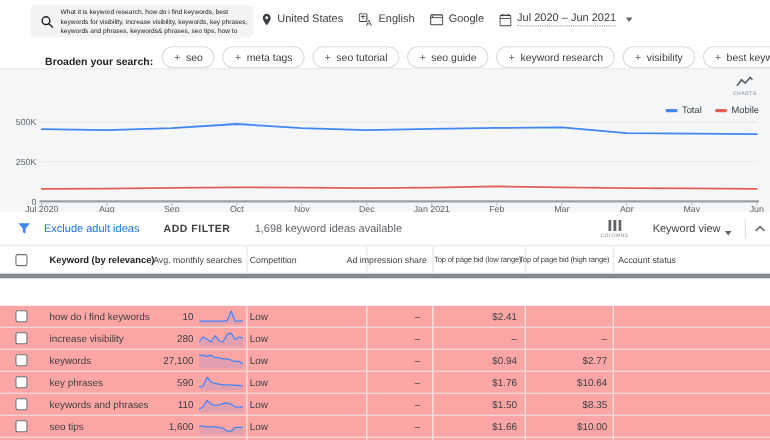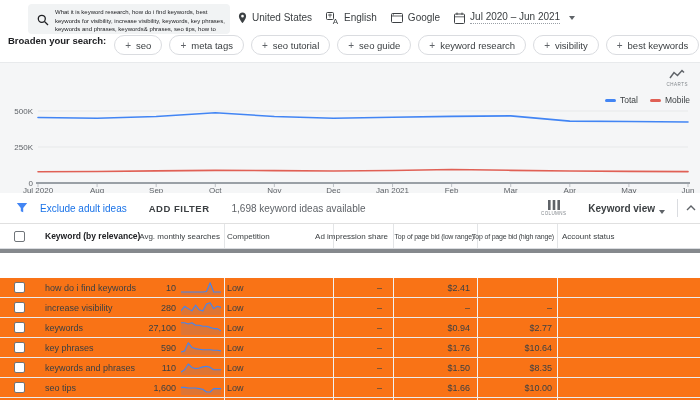--- a/index.html
+++ b/index.html
@@ -11,21 +11,21 @@
              border-radius:4px;display:flex;align-items:flex-start;overflow:hidden;}
   .searchbox svg{margin:10px 6px 0 9px;flex:0 0 auto;}
   .searchtext{font-size:6px;line-height:8.5px;color:#202124;padding-top:4px;padding-right:4px;
               overflow:hidden;height:26px;}
   .settings{position:absolute;left:238px;top:0;height:35px;display:flex;gap:14px;}
   .setting{display:flex;align-items:center;gap:5px;font-size:10px;color:#3c4043;cursor:pointer;}
   .daterange-text{border-bottom:1px dotted #9aa0a6;padding-bottom:1px;}
   .caret{width:0;height:0;border-left:3.5px solid transparent;border-right:3.5px solid transparent;
          border-top:4px solid #5f6368;margin-left:4px;}
   
-  .chipsrow{position:absolute;left:0;top:35px;width:555px;height:27px;display:flex;align-items:flex-start;}
+  .chipsrow{position:absolute;left:0;top:35px;width:555px;height:27px;display:flex;align-items:flex-end;padding-left:33px;}
   .broaden-label{font-size:9.5px;font-weight:bold;color:#202124;margin-left:8px;margin-right:8px;white-space:nowrap;}
   .chips{display:flex;align-items:center;gap:7px;}
   .chip{display:flex;align-items:center;height:18px;padding:0 10px;border:1px solid #dadce0;
         border-radius:10px;font-size:9.5px;color:#3c4043;white-space:nowrap;background:#fff;cursor:pointer;}
   .chip .plus{color:#5f6368;margin-right:5px;font-size:10px;}
   
   .chart-section{position:absolute;left:0;top:62px;width:700px;height:131px;background:#f5f6f7;
                  border-top:1px solid #e8eaec;box-sizing:border-box;}
   .charts-btn{position:absolute;right:12px;top:6px;display:flex;flex-direction:column;align-items:center;cursor:pointer;}
   .charts-btn .cap{font-size:4.5px;letter-spacing:.5px;color:#80868b;margin-top:2px;}
@@ -36,21 +36,21 @@
   
   .filterbar{position:absolute;left:0;top:193px;width:700px;height:31px;background:#fff;
              border-bottom:1px solid #e0e0e0;box-sizing:border-box;display:flex;align-items:center;
              padding-left:16px;}
   .excl{font-size:10px;color:#1a73e8;margin-left:12px;cursor:pointer;}
   .addfilter{font-size:9.5px;font-weight:bold;letter-spacing:.5px;color:#3c4043;margin-left:22px;cursor:pointer;}
   .count{font-size:10px;color:#5f6368;margin-left:22px;}
   .fb-right{margin-left:auto;display:flex;align-items:center;}
   .colbtn{display:flex;flex-direction:column;align-items:center;margin-right:22px;cursor:pointer;}
   .colbtn .cap{font-size:4.5px;letter-spacing:.4px;color:#80868b;margin-top:1px;}
-  .viewsel{display:flex;align-items:flex-end;font-size:10px;color:#3c4043;cursor:pointer;margin-right:12px;font-weight:bold;}
+  .viewsel{display:flex;align-items:flex-end;font-size:10px;color:#3c4043;cursor:pointer;margin-right:12px;}
   .vdiv{width:1px;height:18px;background:#dadce0;margin-right:8px;}
   .expander{margin-right:4px;cursor:pointer;display:flex;align-items:center;}
   
   .thead{position:absolute;left:0;top:224px;width:700px;height:25px;background:#fff;
          border-bottom:1px solid #dadce0;box-sizing:border-box;}
   .hcell{position:absolute;top:0;height:100%;display:flex;align-items:center;font-size:8px;
          color:#3c4043;white-space:nowrap;}
   .h-kw{left:45px;font-weight:bold;color:#202124;font-size:8.5px;}
   .h-searches{left:100px;width:120px;justify-content:flex-end;}
   .h-comp{left:227px;}
@@ -61,21 +61,21 @@
   .cb{position:absolute;left:14px;width:11px;height:11px;border:1.5px solid #70757a;border-radius:2px;
       background:#fff;box-sizing:border-box;}
   .vline{position:absolute;top:0;bottom:0;width:1px;}
   .thead .vline{background:#e3e5e7;}
   .trow .vline{background:#f1f2f3;}
   .hscrollbar{position:absolute;left:0;top:249px;width:700px;height:4px;background:#85898d;}
   .section-row{position:absolute;left:0;top:253px;width:700px;height:25px;background:#fff;
                border-bottom:1px solid #ececec;box-sizing:border-box;display:flex;align-items:center;}
   .section-row span{font-size:9px;color:#3c4043;margin-left:28px;}
   .rows{position:absolute;left:0;top:278px;width:700px;}
-  .trow{position:relative;width:700px;height:20px;border-bottom:1px solid #ececec;box-sizing:border-box;background:#f97316;}
+  .trow{position:relative;width:700px;height:20px;border-bottom:1px solid #ececec;box-sizing:border-box;background:#fca5a5;}
   .trow .cb{top:4px;}
   .thead .cb{top:7px;}
   .cell{position:absolute;top:0;height:100%;display:flex;align-items:center;font-size:9px;
         color:#3c4043;white-space:nowrap;}
   .c-kw{left:45px;}
   .c-num{left:96px;width:80px;justify-content:flex-end;}
   .c-spark{left:181px;top:2px;height:15px;}
   .c-comp{left:227px;}
   .c-adshare{left:300px;width:82px;justify-content:flex-end;}
   .c-low{left:390px;width:80px;justify-content:flex-end;}

